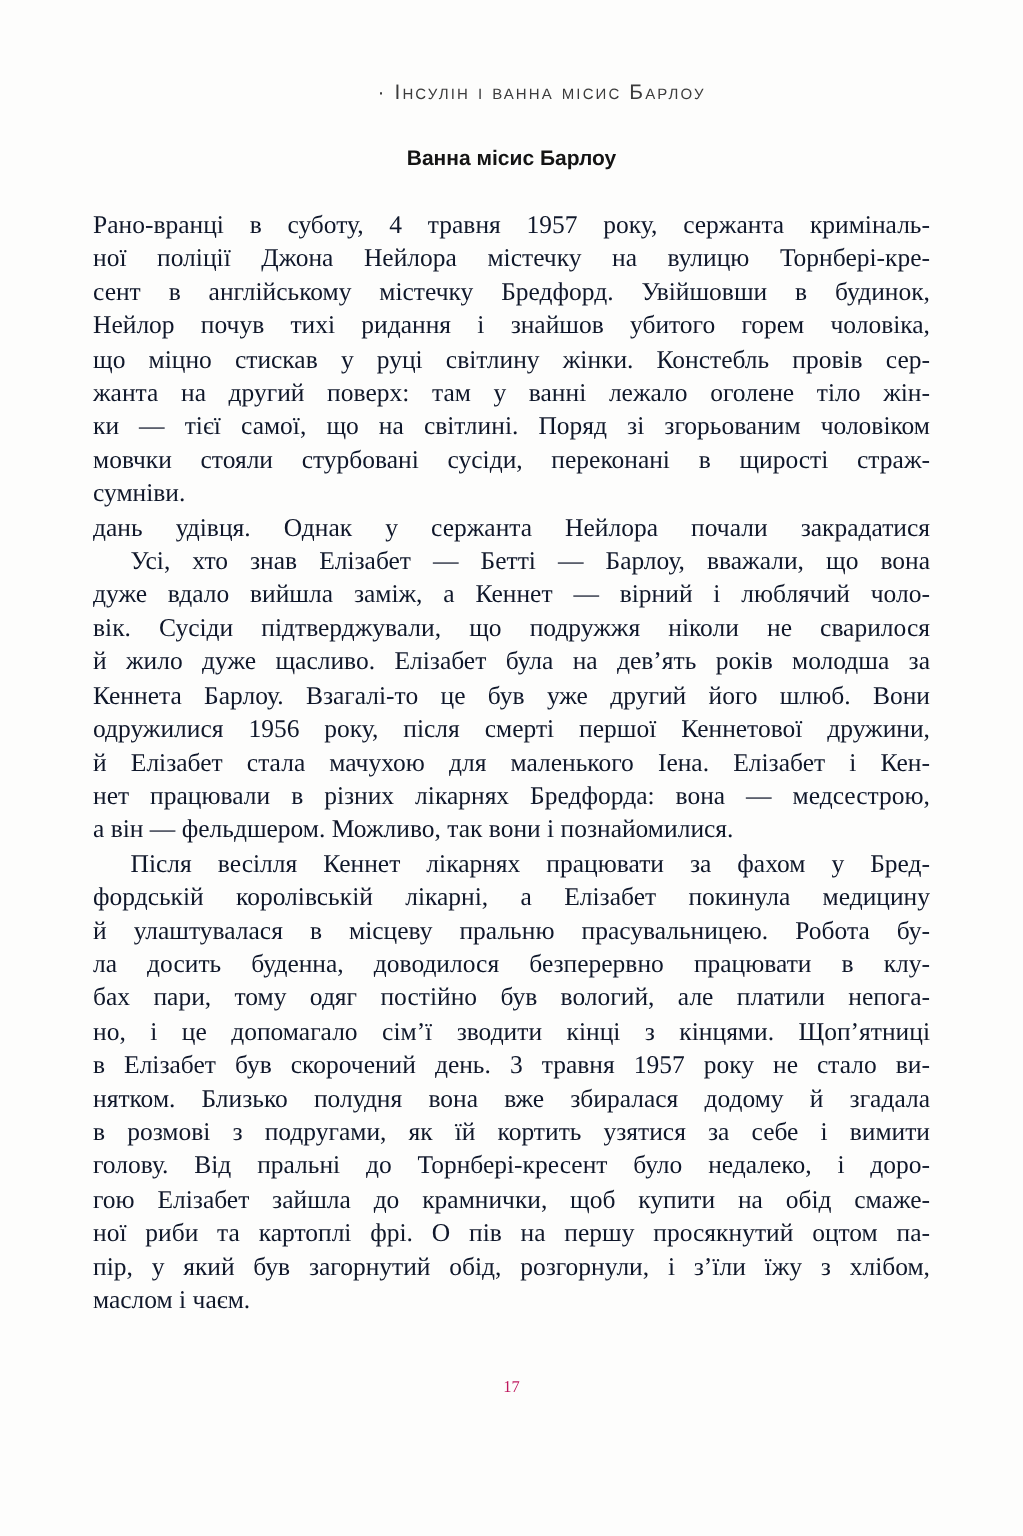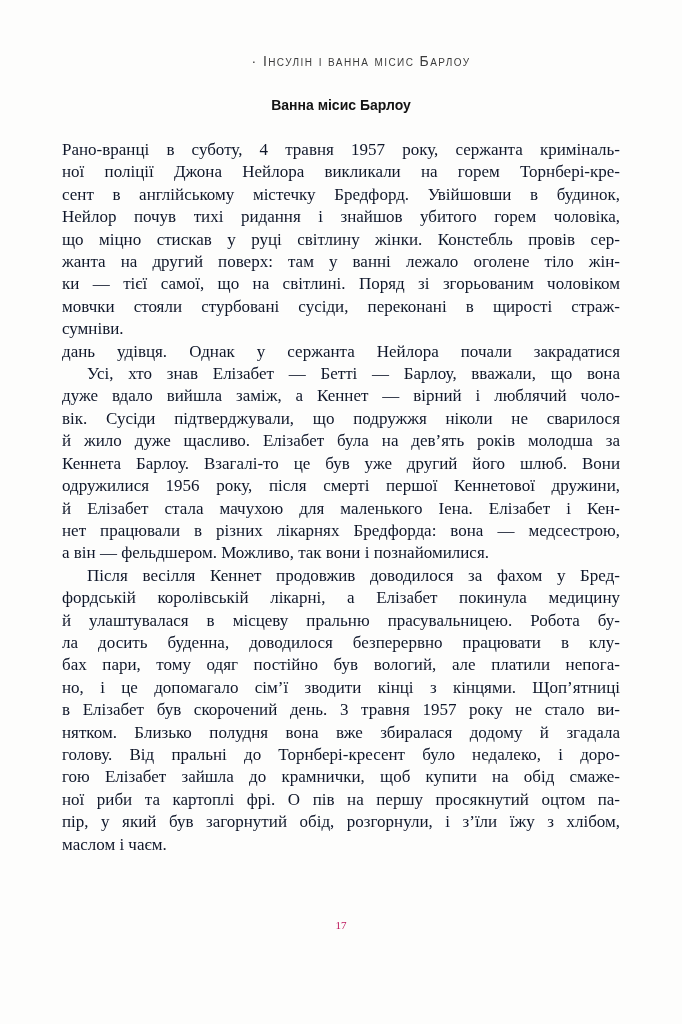--- a/index.html
+++ b/index.html
@@ -80,21 +80,21 @@
 <body>
 
 <div class="page">
   <div class="running-header">· Інсулін і ванна місис Барлоу</div>
 
   <h1 class="chapter-title">Ванна місис Барлоу</h1>
 
   <div class="body-text">
       <div class="para">
         <div class="line">Рано-вранці в суботу, 4 травня 1957 року, сержанта криміналь-</div>
-        <div class="line">ної поліції Джона Нейлора викликали на горем Торнбері-кре-</div>
+        <div class="line">ної поліції Джона Нейлора містечку на вулицю Торнбері-кре-</div>
         <div class="line">сент в англійському містечку Бредфорд. Увійшовши в будинок,</div>
         <div class="line">Нейлор почув тихі ридання і знайшов убитого горем чоловіка,</div>
         <div class="line">що міцно стискав у руці світлину жінки. Констебль провів сер-</div>
         <div class="line">жанта на другий поверх: там у ванні лежало оголене тіло жін-</div>
         <div class="line">ки — тієї самої, що на світлині. Поряд зі згорьованим чоловіком</div>
         <div class="line">мовчки стояли стурбовані сусіди, переконані в щирості страж-</div>
         <div class="line last">сумніви.</div>
         <div class="line">дань удівця. Однак у сержанта Нейлора почали закрадатися</div>
       </div>
       <div class="para">
@@ -102,28 +102,29 @@
         <div class="line">дуже вдало вийшла заміж, а Кеннет — вірний і люблячий чоло-</div>
         <div class="line">вік. Сусіди підтверджували, що подружжя ніколи не сварилося</div>
         <div class="line">й жило дуже щасливо. Елізабет була на дев’ять років молодша за</div>
         <div class="line">Кеннета Барлоу. Взагалі-то це був уже другий його шлюб. Вони</div>
         <div class="line">одружилися 1956 року, після смерті першої Кеннетової дружини,</div>
         <div class="line">й Елізабет стала мачухою для маленького Іена. Елізабет і Кен-</div>
         <div class="line">нет працювали в різних лікарнях Бредфорда: вона — медсестрою,</div>
         <div class="line last">а він — фельдшером. Можливо, так вони і познайомилися.</div>
       </div>
       <div class="para">
-        <div class="line first-indent">Після весілля Кеннет продовжив доводилося за фахом у Бред-</div>
+        <div class="line first-indent">Після весілля Кеннет лікарнях працювати за фахом у Бред-</div>
         <div class="line">фордській королівській лікарні, а Елізабет покинула медицину</div>
         <div class="line">й улаштувалася в місцеву пральню прасувальницею. Робота бу-</div>
         <div class="line">ла досить буденна, доводилося безперервно працювати в клу-</div>
         <div class="line">бах пари, тому одяг постійно був вологий, але платили непога-</div>
         <div class="line">но, і це допомагало сім’ї зводити кінці з кінцями. Щоп’ятниці</div>
         <div class="line">в Елізабет був скорочений день. 3 травня 1957 року не стало ви-</div>
         <div class="line">нятком. Близько полудня вона вже збиралася додому й згадала</div>
+        <div class="line">в розмові з подругами, як їй кортить узятися за себе і вимити</div>
         <div class="line">голову. Від пральні до Торнбері-кресент було недалеко, і доро-</div>
         <div class="line">гою Елізабет зайшла до крамнички, щоб купити на обід смаже-</div>
         <div class="line">ної риби та картоплі фрі. О пів на першу просякнутий оцтом па-</div>
         <div class="line">пір, у який був загорнутий обід, розгорнули, і з’їли їжу з хлібом,</div>
         <div class="line last">маслом і чаєм.</div>
       </div>
     </div>
 
   <div class="page-number">17</div>
 </div>

